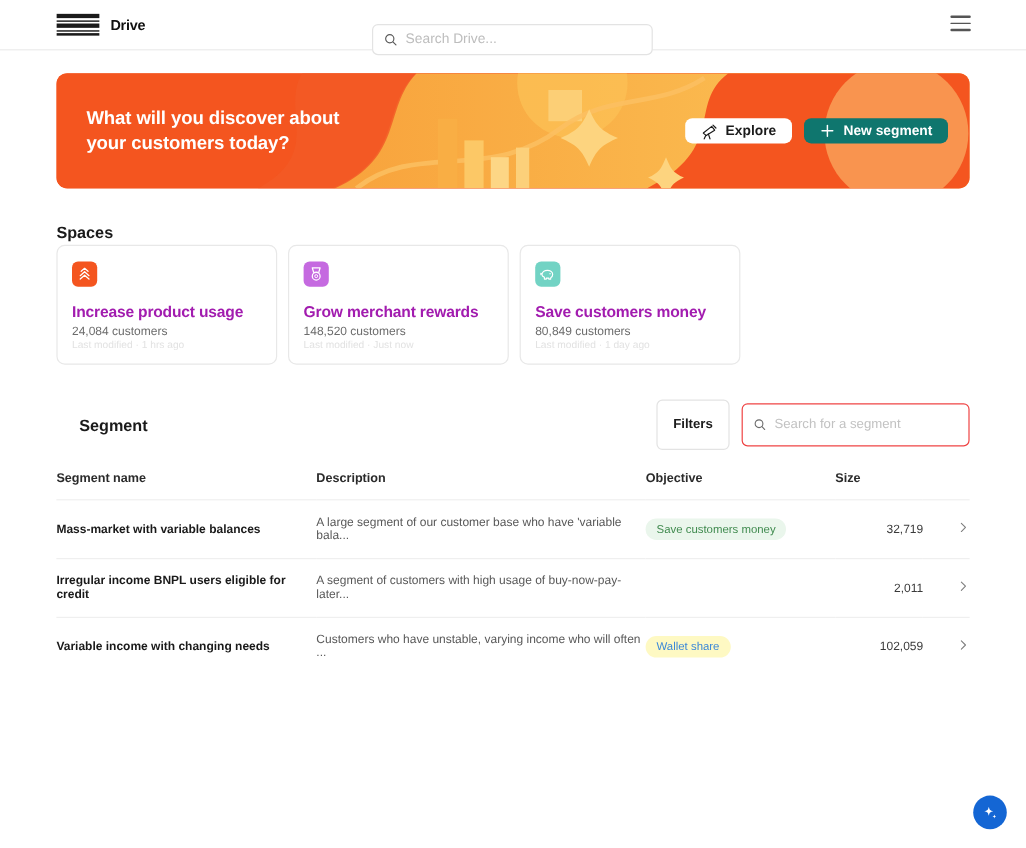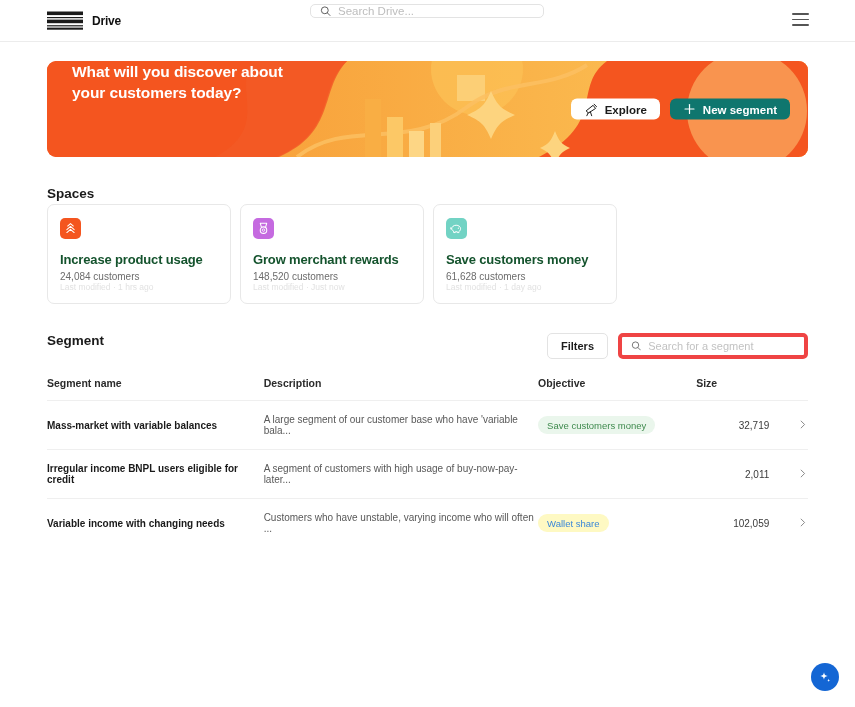--- a/index.html
+++ b/index.html
@@ -21,22 +21,22 @@
     background: #fff;
   }
   .brand {
     display: flex; align-items: center; gap: 9px;
     margin-left: 47px;
   }
   .brand-logo { width: 36px; height: 19px; display: block; }
   .brand-name { font-size: 12px; font-weight: bold; letter-spacing: -0.2px; color: #111; }
 
   .search-wrap {
-    position: absolute; left: 310px; top: 4px;
-    width: 234px; height: 14px;
+    position: absolute; left: 310px; top: 20px;
+    width: 234px; height: 26px;
     border: 1px solid #e3e3e3; border-radius: 5px;
     display: flex; align-items: center; gap: 7px;
     padding: 0 9px; background: #fff;
   }
   .search-wrap input {
     border: 0; outline: 0; font-size: 11.5px;
     font-family: "Liberation Sans", sans-serif;
     color: #333; background: transparent; width: 100%;
   }
   .search-wrap input::placeholder { color: #bdbdbd; }
@@ -55,21 +55,21 @@
   .page { padding: 0 47px; }
 
   
   .hero {
     margin-top: 19px;
     height: 96px;
     border-radius: 9px;
     position: relative;
     overflow: hidden;
     background: #f4551f;
-    display: flex; align-items: flex-start;
+    display: flex; align-items: center;
   }
   .hero-bg { position: absolute; inset: 0; width: 100%; height: 100%; }
   .hero-text {
     position: relative; z-index: 3;
     margin-left: 25px;
     color: #fff;
     font-size: 15.5px; font-weight: bold;
     line-height: 1.38;
     letter-spacing: -0.1px;
     text-shadow: 0 0 1px rgba(0,0,0,.02);
@@ -103,45 +103,45 @@
     background: #fff; padding: 13px 12px 0 12px;
     position: relative; cursor: pointer;
     overflow: hidden;
   }
   .space-icon {
     width: 21px; height: 21px; border-radius: 5px;
     display: flex; align-items: center; justify-content: center;
   }
   .space-title {
     margin-top: 13px;
-    font-size: 13px; font-weight: bold; color: #14532d;
+    font-size: 13px; font-weight: bold; color: #a21caf;
     letter-spacing: -0.15px; white-space: nowrap;
   }
   .space-count { margin-top: 4px; font-size: 10px; color: #6c6c6c; }
   .space-modified {
     position: absolute; left: 12px; bottom: 11px;
     font-size: 8.5px; color: #e2e2e2;
   }
 
   
   .segment-head {
-    display: flex; align-items: flex-start; justify-content: space-between;
-    margin-top: 29px; margin-bottom: 0;
+    display: flex; align-items: center; justify-content: space-between;
+    margin-top: 29px; margin-bottom: 0; margin-left: 19px;
   }
   .segment-head .section-title { margin: 0; }
   .segment-tools { display: flex; align-items: center; gap: 10px; }
   .filters-btn {
-    height: 26px; padding: 0 13px;
+    height: 42px; padding: 0 13px;
     border: 1px solid #e3e3e3; border-radius: 5px;
     background: #fff; font-size: 11px; font-weight: bold; color: #1c1c1c;
     cursor: pointer; font-family: "Liberation Sans", sans-serif;
   }
   .seg-search {
-    width: 190px; height: 26px;
-    border: 4px solid #ef4444; border-radius: 5px;
+    width: 190px; height: 36px;
+    border: 1px solid #ef4444; border-radius: 5px;
     display: flex; align-items: center; gap: 7px; padding: 0 9px;
   }
   .seg-search input {
     border: 0; outline: 0; font-size: 11px;
     font-family: "Liberation Sans", sans-serif;
     color: #333; background: transparent; width: 100%;
   }
   .seg-search input::placeholder { color: #c2c2c2; }
 
   
@@ -298,21 +298,21 @@
 
     <div class="space-card">
       <div class="space-icon" style="background:#72d3c4">
         <svg width="13" height="13" viewBox="0 0 16 16">
           <path d="M2 8.5 C2 5.8 4.6 4 7.6 4 C10.6 4 13 5.8 13 8.3 C13 10 12 11 11 11.6 L11 13 L9 13 L9 12 L6.5 12 L6.5 13 L4.5 13 L4.5 11.2 C3 10.4 2 9.6 2 8.5 Z" fill="none" stroke="#fff" stroke-width="1.2" stroke-linejoin="round"></path>
           <circle cx="10.3" cy="7.6" r="0.75" fill="#fff"></circle>
           <path d="M2 7.8 L0.8 7 L1 9" fill="none" stroke="#fff" stroke-width="1.1" stroke-linejoin="round"></path>
         </svg>
       </div>
       <div class="space-title">Save customers money</div>
-      <div class="space-count">61,628 customers</div>
+      <div class="space-count">80,849 customers</div>
       <div class="space-modified">Last modified · 1 day ago</div>
     </div>
 
 
   </div>
 
   <div class="segment-head">
     <div class="section-title">Segment</div>
     <div class="segment-tools">
       <button class="filters-btn">Filters</button>

